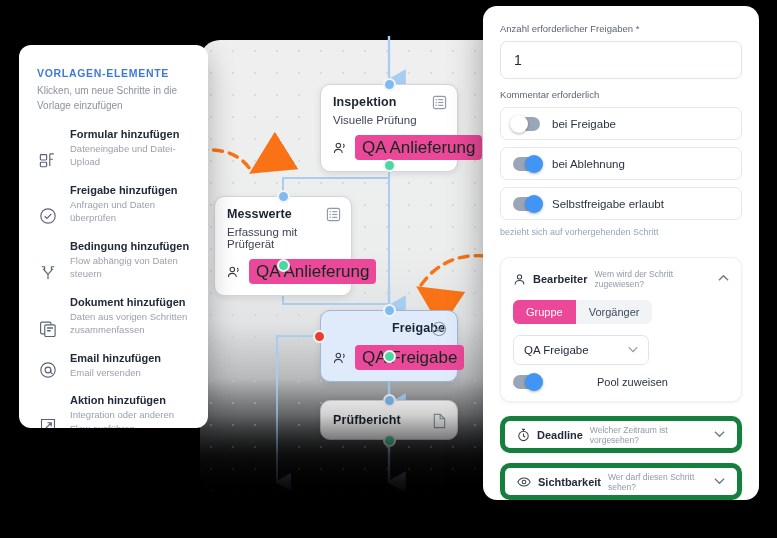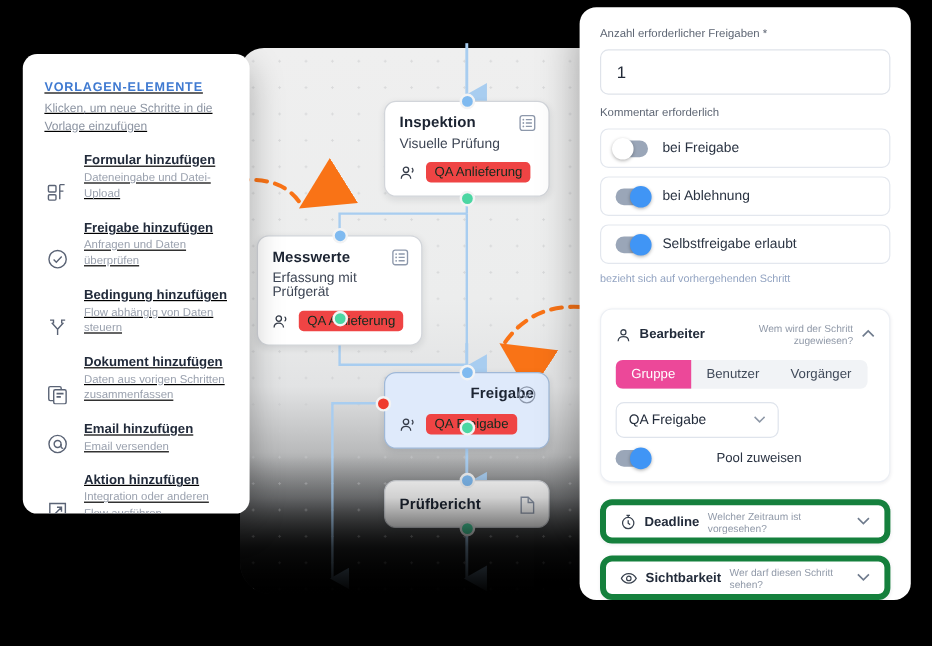--- a/index.html
+++ b/index.html
@@ -42,37 +42,37 @@
     border:1px solid #d2d5da; border-radius:10px;
     box-shadow: 0 2px 6px rgba(20,25,40,.10);
     padding:10px 12px 11px 12px;
   }
   .node.selected { background:#dfeafb; border-color:#9fb8d8; }
   .node-title { font-size:12.5px; font-weight:bold; color:#1c2432; letter-spacing:.1px; }
   .node-sub { font-size:11.5px; color:#3e4655; margin-top:5px; }
   .node-icon { position:absolute; right:10px; top:10px; color:#8d98ab; }
   .chip-row { display:flex; align-items:center; gap:7px; margin-top:9px; }
   .chip {
-    background:#ef4444; color:#0f2b1e; font-size:11px;
+    background:#ec4899; color:#0f2b1e; font-size:17px;
     padding:2.5px 7px; border-radius:4px; white-space:nowrap;
   }
   .people-icon { color:#353c49; display:flex; }
 
   
   .port { position:absolute; width:13px; height:13px; border-radius:50%; border:2px solid #f2f3f4; }
   .port.blue { background:#7fbaf0; }
   .port.green { background:#4bd6a2; }
   .port.red { background:#ef3b2d; width:13px; height:13px; }
 
   
   .tpl-card {
     position:absolute; left:19px; top:45px; width:189px; height:383px;
     background:#fff; border-radius:12px;
     box-shadow:0 10px 28px rgba(0,0,0,.28);
-    padding:22px 16px 0 18px; overflow:hidden;text-decoration:underline;
+    padding:22px 16px 0 18px; overflow:hidden;
   }
   .tpl-head { font-size:10.5px; font-weight:bold; color:#3f7ad1; letter-spacing:.7px; }
   .tpl-sub { font-size:10px; color:#8b93a1; line-height:1.45; margin-top:5px; }
   .tpl-item { display:flex; gap:11px; margin-top:15px; align-items:flex-end; }
   .tpl-ico { width:22px; min-width:22px; color:#5b6membered; color:#5a6375; margin-top:3px; display:flex; justify-content:center;}
   .tpl-name { font-size:11px; font-weight:bold; color:#212a3a; }
   .tpl-desc { font-size:9.5px; color:#9aa1ae; line-height:1.42; margin-top:2px; }
 
   
   .prop-panel {
@@ -96,21 +96,21 @@
           box-shadow:0 1px 3px rgba(0,0,0,.3); }
   .sw.off .knob { left:-3px; background:#ffffff; }
   .sw.on  .knob { right:-3px; background:#4095f5; }
   .toggle-txt { font-size:11.5px; color:#2a3342; }
   .hint { font-size:9px; color:#93a4c2; margin-top:7px; }
 
   .sec-card {
     margin-top:11px; border:1px solid #eceff4; border-radius:10px; background:#fff;
     box-shadow:0 1px 3px rgba(25,35,60,.07); padding:11px 12px 12px 12px;
   }
-  .sec-head { display:flex; align-items:center; gap:7px;text-align:right; }
+  .sec-head { display:flex; align-items:center; gap:7px; }
   .sec-title { font-size:11px; font-weight:bold; color:#222b3a; }
   .sec-q { font-size:8.5px; color:#9099a8; flex:1; }
   .chev { color:#6f7b8d; font-size:9px; }
   .seg {
     margin-top:11px; display:flex; background:#f1f3f6; border-radius:6px; overflow:hidden; width:max-content;
   }
   .seg > div { font-size:11px; padding:6px 13px; color:#404a5a; }
   .seg > div.active { background:#ec4899; color:#fff; }
   .select {
     margin-top:11px; width:136px; height:30px; border:1px solid #dfe4ec; border-radius:7px;
@@ -384,21 +384,20 @@
         <span class="sec-q">Wem wird der Schritt zugewiesen?</span>
         <span class="chev">
           <svg width="11" height="8" viewBox="0 0 12 8" fill="none" stroke="currentColor" stroke-width="1.5">
               <path d="M1 6.5L6 1.5l5 5"></path>
             </svg>
         </span>
       </div>
 
       <div class="seg">
         <div class="active">Gruppe</div>
-        <div>Benutzer</div>
         <div>Vorgänger</div>
       </div>
 
       <div class="select">
         <span>QA Freigabe</span>
         <span class="car">
           <svg width="10" height="7" viewBox="0 0 12 8" fill="none" stroke="currentColor" stroke-width="1.5">
               <path d="M1 1.5L6 6.5l5-5"></path>
             </svg>
         </span>

